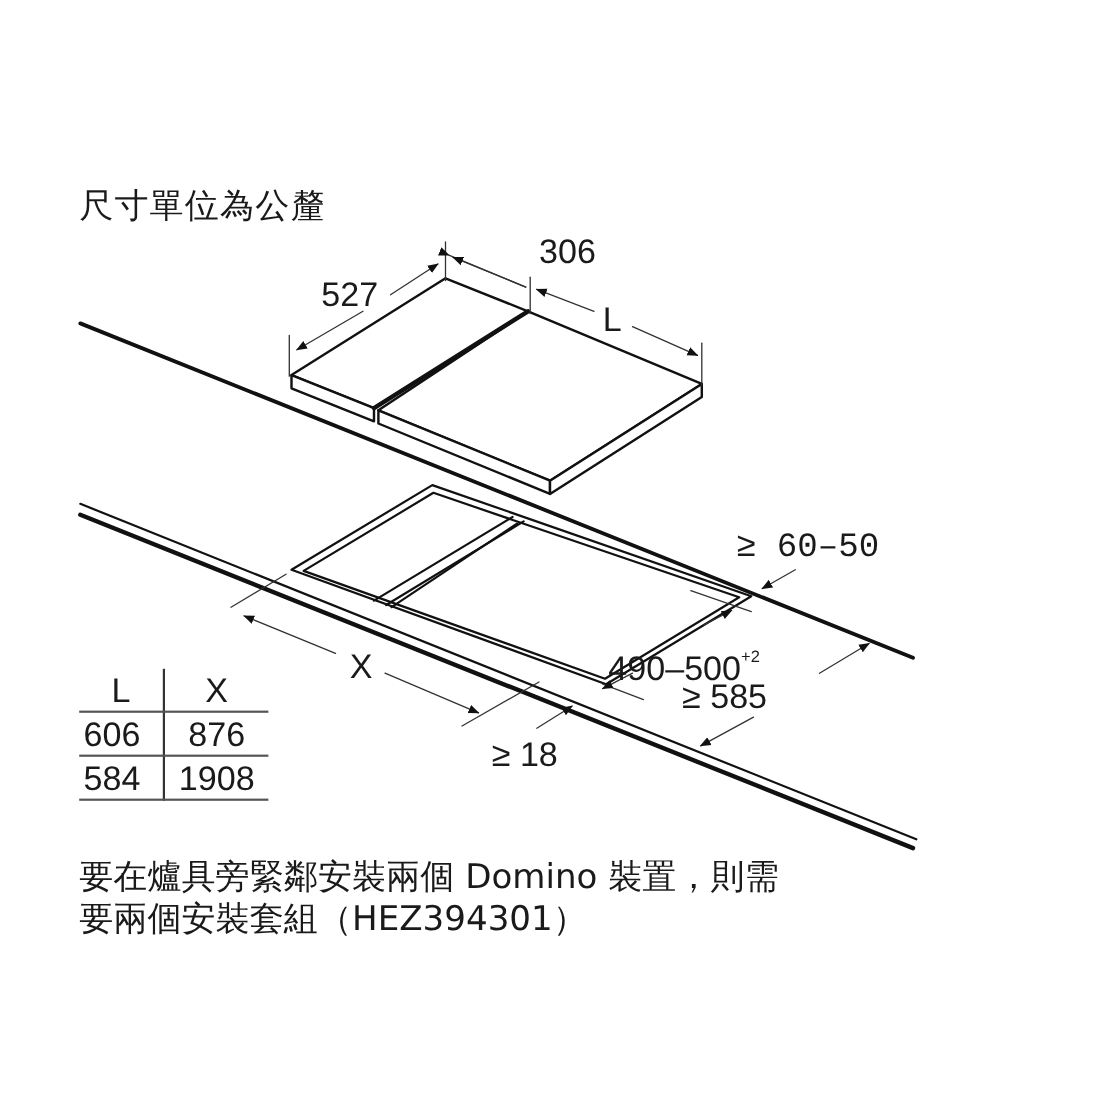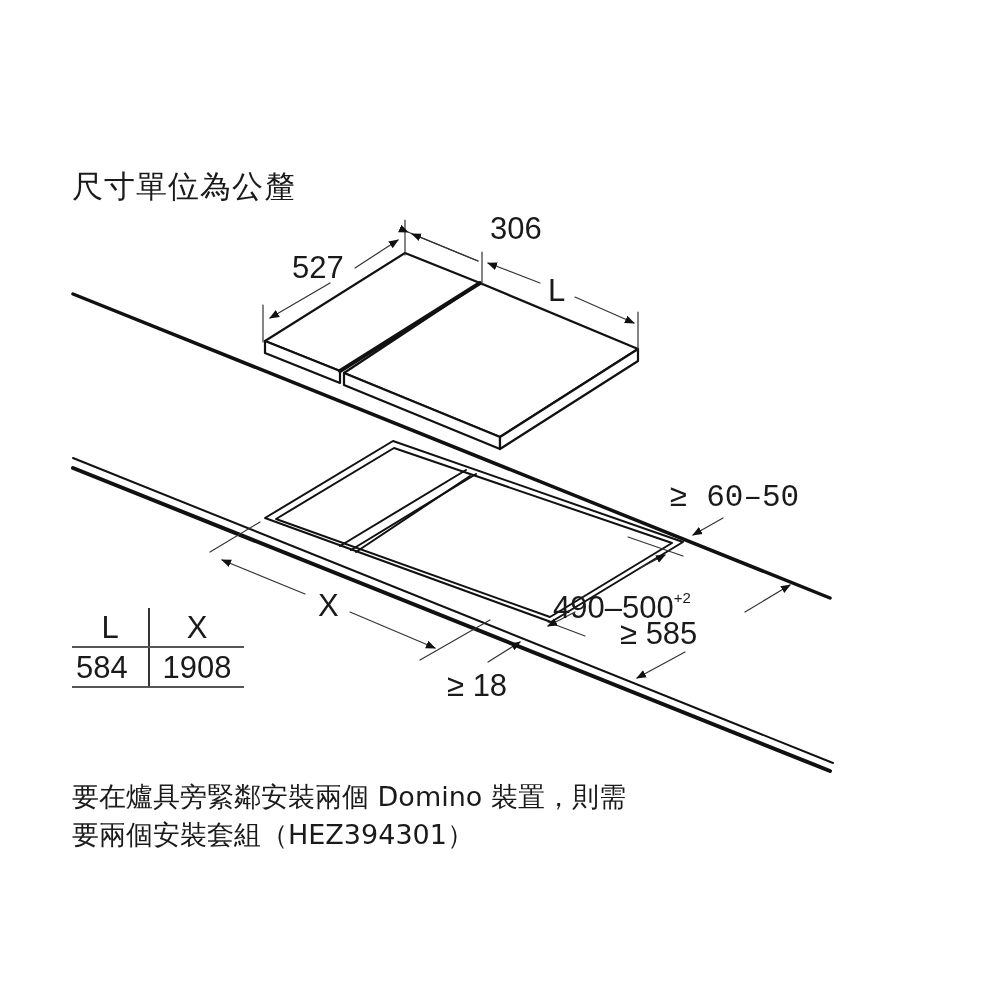--- a/index.html
+++ b/index.html
@@ -9,21 +9,21 @@
            font-family:Liberation Mono, monospace; }
   svg.diagram { position:absolute; left:0; top:0; }
   .lbl { position:absolute; font-size:31px; line-height:1; white-space:nowrap; }
   .lbl sup { font-size:15px; vertical-align:top; position:relative; top:-2px; }
   .dimtable { position:absolute; left:72px; top:608px; border-collapse:collapse; font-size:31px; }
   .dimtable th, .dimtable td { padding:2px 4px 0 4px; height:36px; line-height:36px; font-weight:normal; text-align:center; }
   .dimtable th { border-bottom:2px solid #555; }
   .dimtable td { border-bottom:2px solid #555; }
   .dimtable .c1 { border-right:2px solid #333; width:68px; text-align:left; padding-left:4px; }
   .dimtable .c2 { width:86px; }
-  .note { position:absolute; left:72px; top:778px; font-size:27px; line-height:38px;
+  .note { position:absolute; left:72px; top:778px; font-size:31px; line-height:38px;
           font-family:"DejaVu Sans", sans-serif; width:760px; }
 </style>
 </head>
 <body>
 
 <div class="title">尺寸單位為公釐</div>
 
 <svg class="diagram" width="1000" height="1000" viewBox="0 0 1000 1000">
   <defs>
     <marker id="arr" markerWidth="10" markerHeight="10" refX="9" refY="5" orient="auto" markerUnits="userSpaceOnUse">
@@ -98,20 +98,24 @@
 <div class="lbl" style="left:447px;top:670px;">≥ 18</div>
 <div class="lbl" style="left:318px;top:590px;">X</div>
 
 <table class="dimtable">
   <tbody>
       <tr>
     <th class="c1" style="text-align:center;">L</th>
     <th class="c2">X</th>
   </tr>
   <tr>
+    <td class="c1">606</td>
+    <td class="c2">876</td>
+  </tr>
+  <tr>
     <td class="c1">584</td>
     <td class="c2">1908</td>
   </tr>
 </tbody>
   </table>
 
 <div class="note">
   <div>要在爐具旁緊鄰安裝兩個 Domino 裝置，則需</div>
   <div>要兩個安裝套組（HEZ394301）</div>
 </div>

